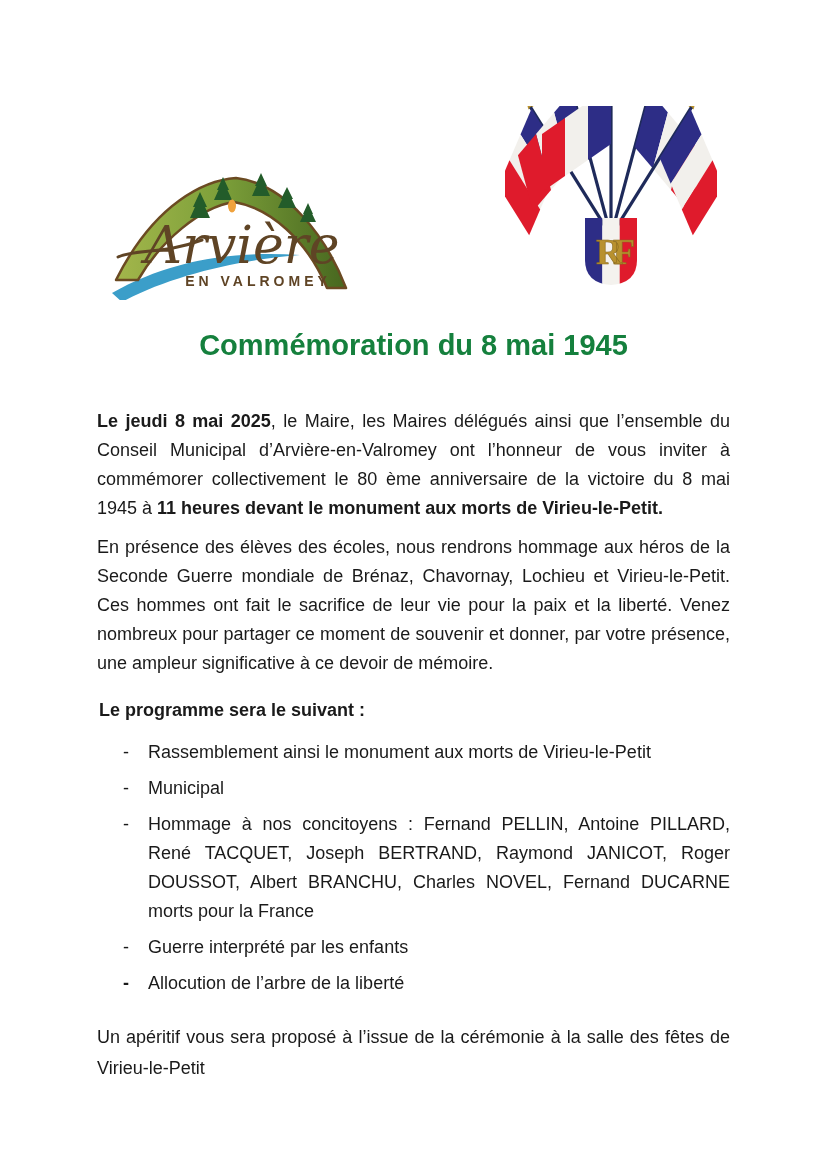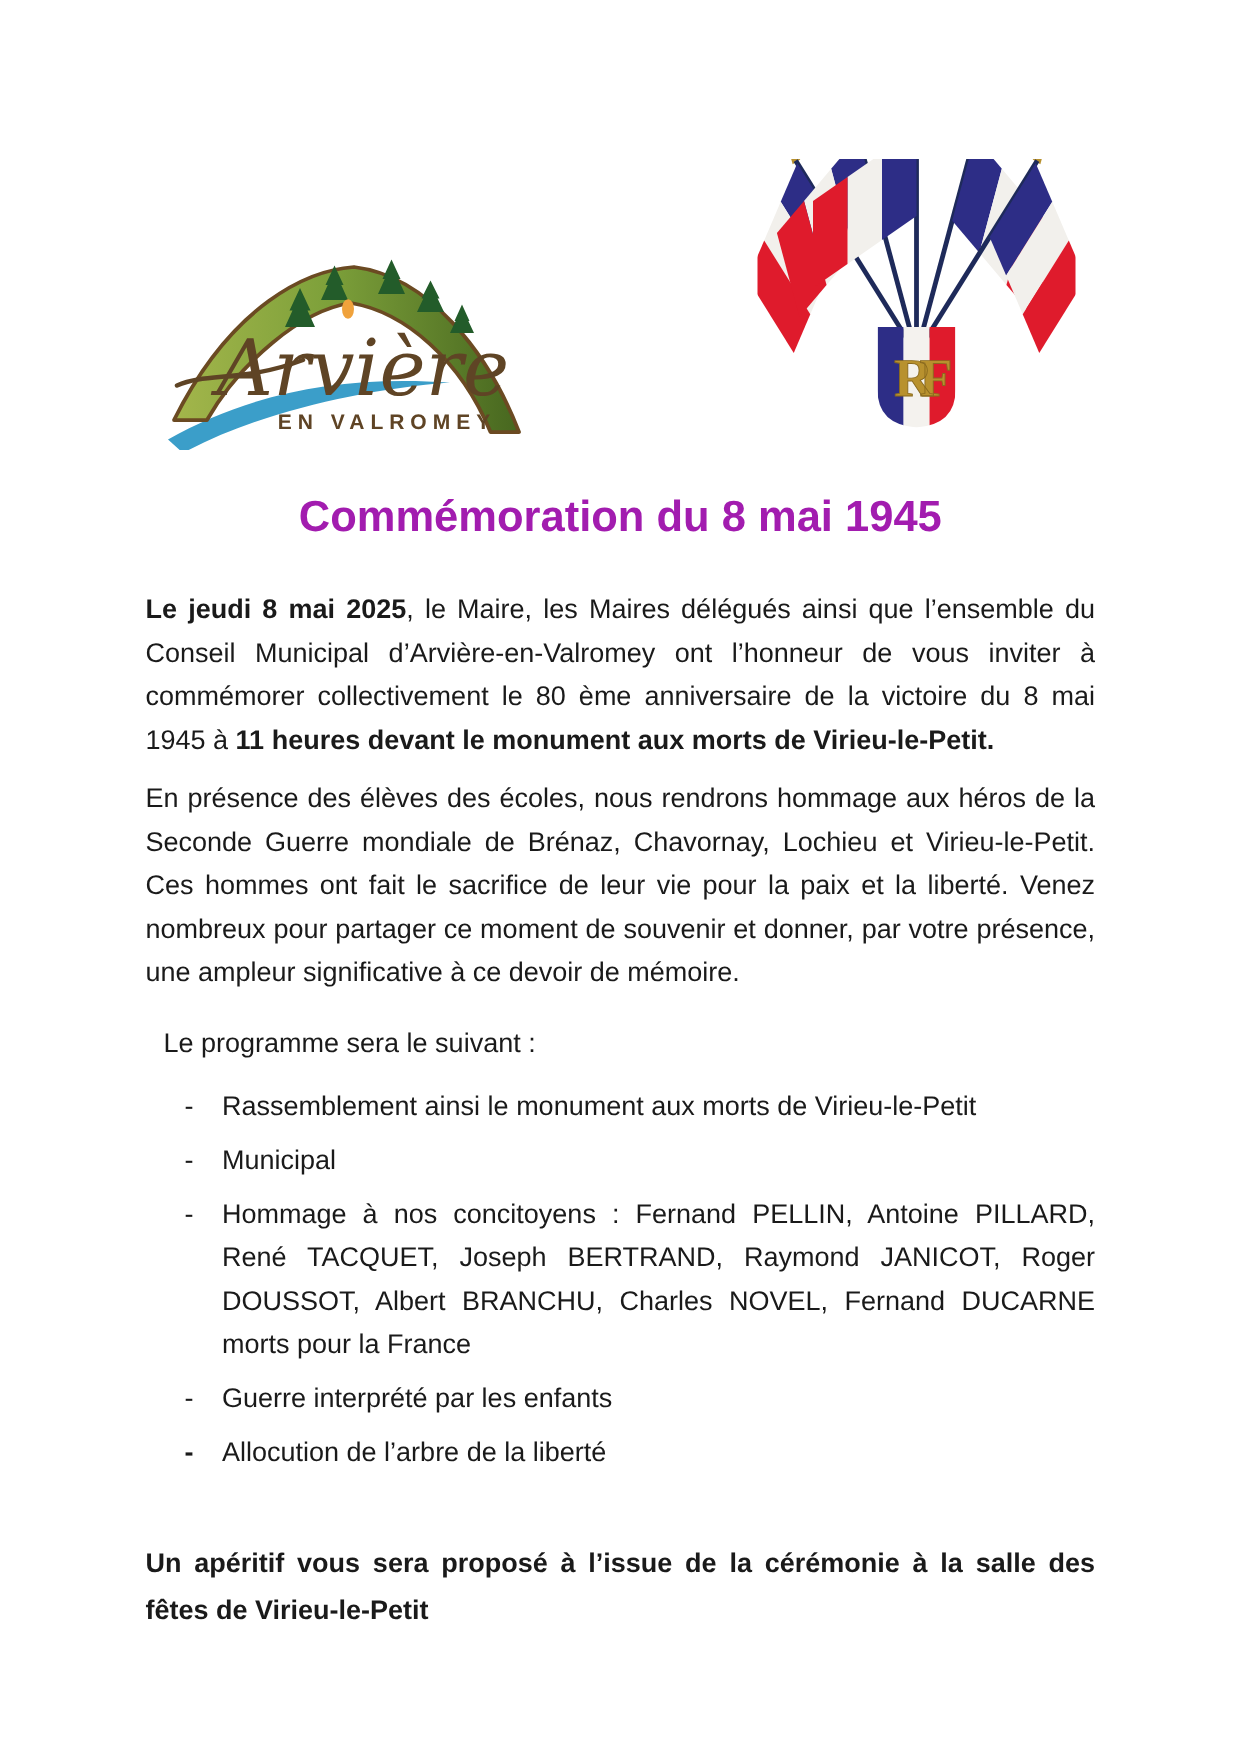--- a/index.html
+++ b/index.html
@@ -7,37 +7,37 @@
   body {
     width:827px; height:1169px; position:relative;
     font-family:"Liberation Sans", sans-serif;
     color:#1a1a1a; overflow:hidden;
   }
   .logo-box { position:absolute; left:110px; top:160px; width:240px; height:140px;text-align:right; }
   .flags-box { position:absolute; left:505px; top:106px; width:212px; height:192px; }
   .content { position:absolute; left:97px; top:0; width:633px; }
   h1.doc-title {
     margin:327px 0 4px; text-align:center;
-    font-size:29px; line-height:36px; font-weight:bold; color:#a21caf;
+    font-size:29px; line-height:36px; font-weight:bold; color:#15803d;
   }
   p.body-par {
     font-size:18px; line-height:29px; text-align:justify;
   }
-  p.invitation { margin:29px 0 10px; }
+  p.invitation { margin:44px 0 10px; }
   p.hommage { margin:0 0 18px; }
-  p.programme-heading { font-weight:normal; font-size:18px; line-height:29px; margin:0 12px 13px; }
+  p.programme-heading { font-weight:bold; font-size:18px; line-height:29px; margin:0 2px 13px; }
   ul.programme-list { list-style:none; margin:0; padding:0 0 0 26px; }
   ul.programme-list li {
     display:flex; font-size:18px; line-height:29px; margin-bottom:7px;
     text-align:justify;
   }
   ul.programme-list .dash { width:25px; flex:none; }
   ul.programme-list li:last-child .dash { font-weight:bold; }
   ul.programme-list .item-text { flex:1; }
-  p.closing { font-weight:bold; font-size:18px; line-height:31px; text-align:justify; margin-top:44px; }
+  p.closing { font-weight:normal; font-size:18px; line-height:31px; text-align:justify; margin-top:24px; }
 </style>
 </head>
 <body>
 
 <div class="logo-box">
   <svg width="240" height="140" viewBox="0 0 240 140">
     <defs>
       <linearGradient id="archGrad" x1="0" y1="0" x2="1" y2="0">
         <stop offset="0" stop-color="#a3b64b"></stop>
         <stop offset="0.45" stop-color="#7da03a"></stop>

